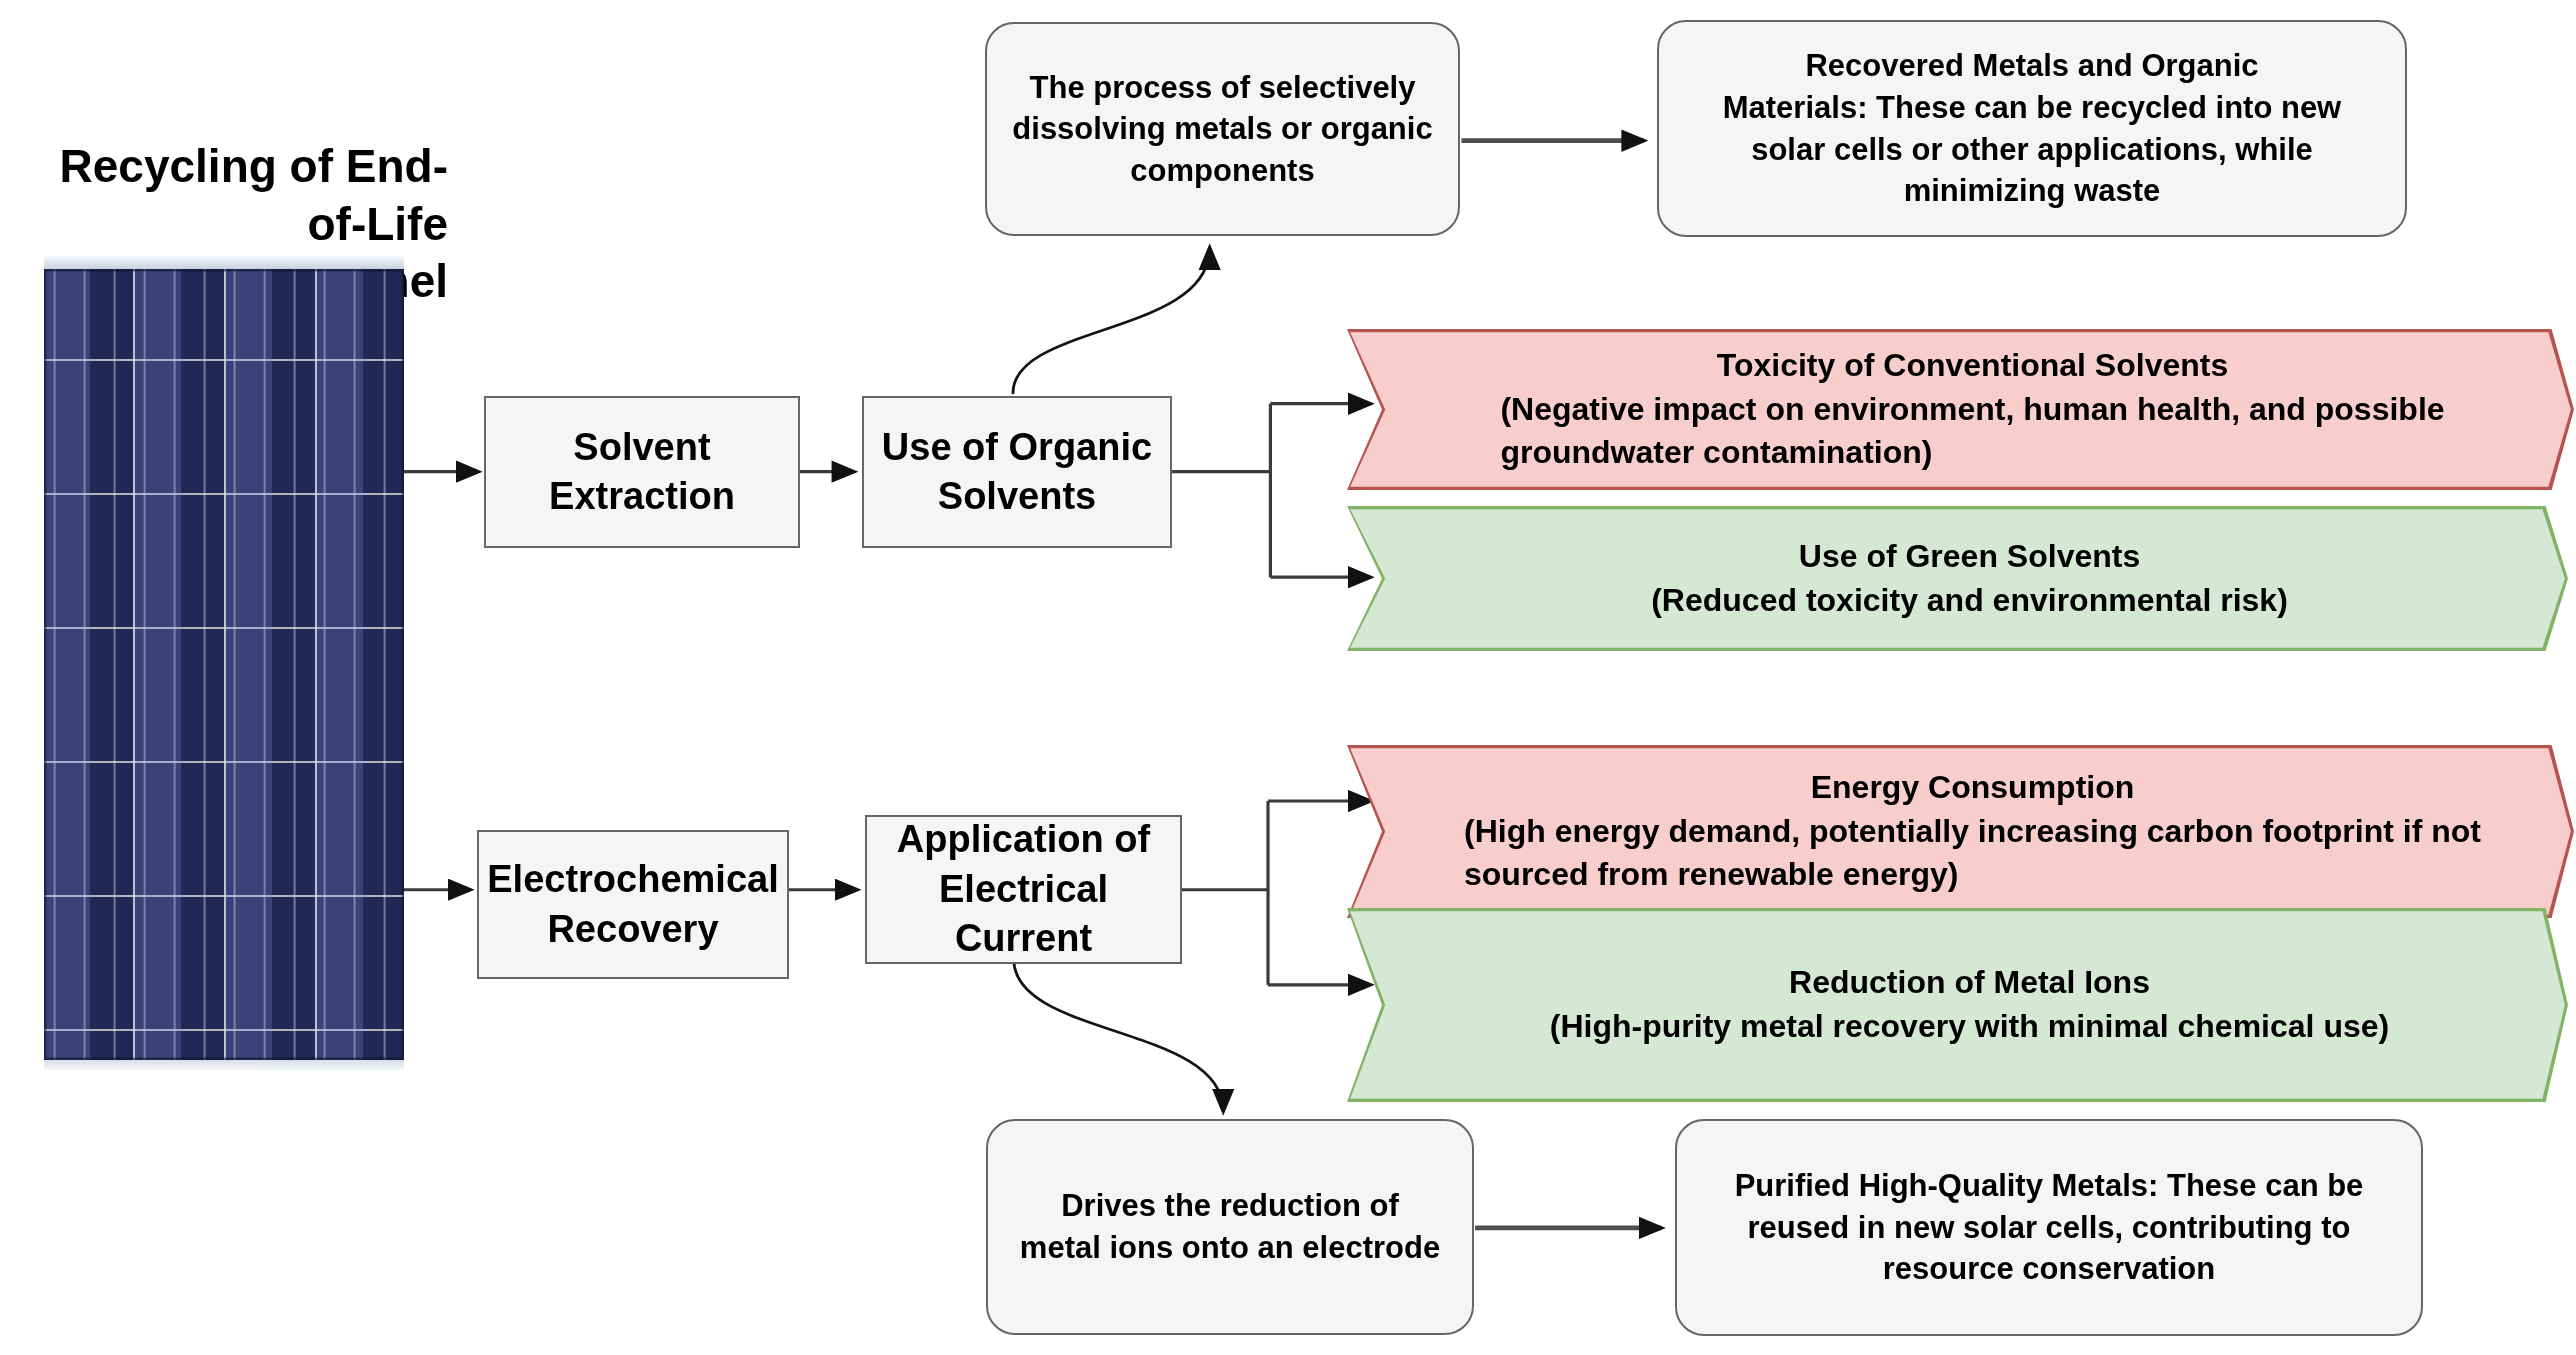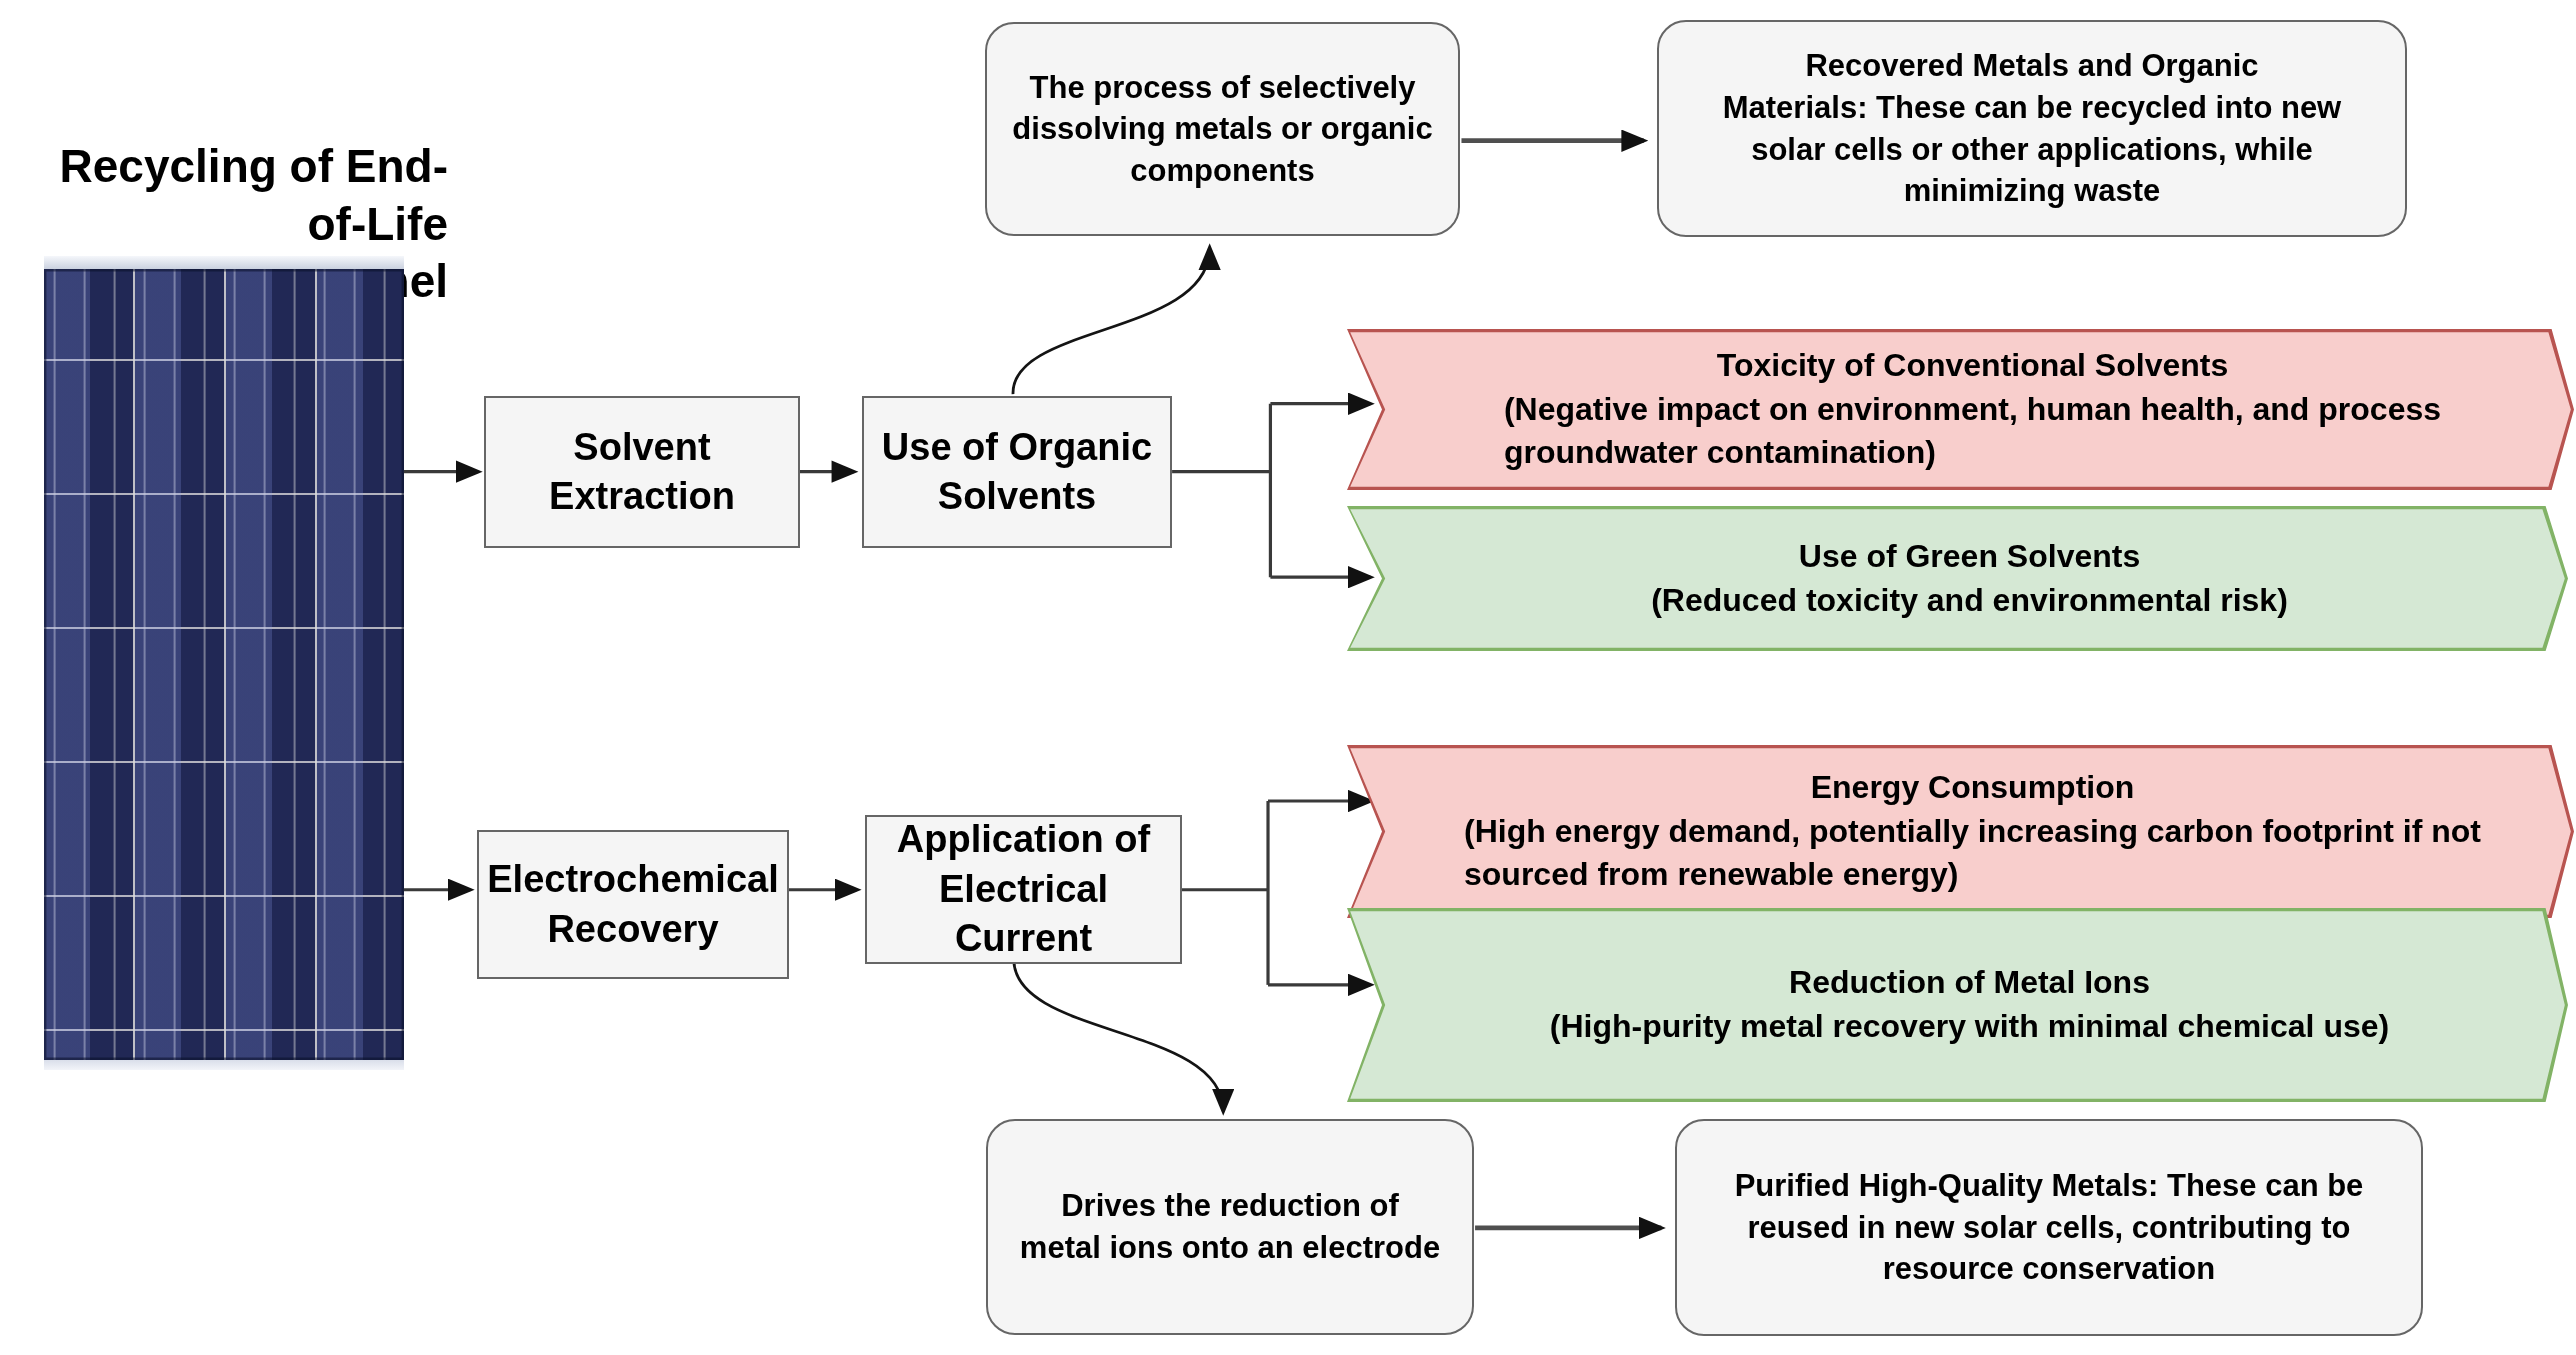--- a/index.html
+++ b/index.html
@@ -126,21 +126,21 @@
   <div class="box rounded pre" style="left:986px; top:1119px; width:488px; height:216px;">Drives the reduction of
 metal ions onto an electrode</div>
   <div class="box rounded pre" style="left:1675px; top:1119px; width:748px; height:217px;">Purified High-Quality Metals: These can be
 reused in new solar cells, contributing to
 resource conservation</div>
 
   <div class="banner negative" style="left:1347px; top:329px; width:1227px; height:161px;">
     <div class="banner-fill"></div>
     <div class="banner-text">
       <div>Toxicity of Conventional Solvents</div>
-      <div class="pre">(Negative impact on environment, human health, and process
+      <div class="pre">(Negative impact on environment, human health, and possible
 groundwater contamination)</div>
     </div>
   </div>
 
   <div class="banner positive" style="left:1347px; top:506px; width:1221px; height:145px;">
     <div class="banner-fill"></div>
     <div class="banner-text">
       <div>Use of Green Solvents</div>
       <div class="pre">(Reduced toxicity and environmental risk)</div>
     </div>

